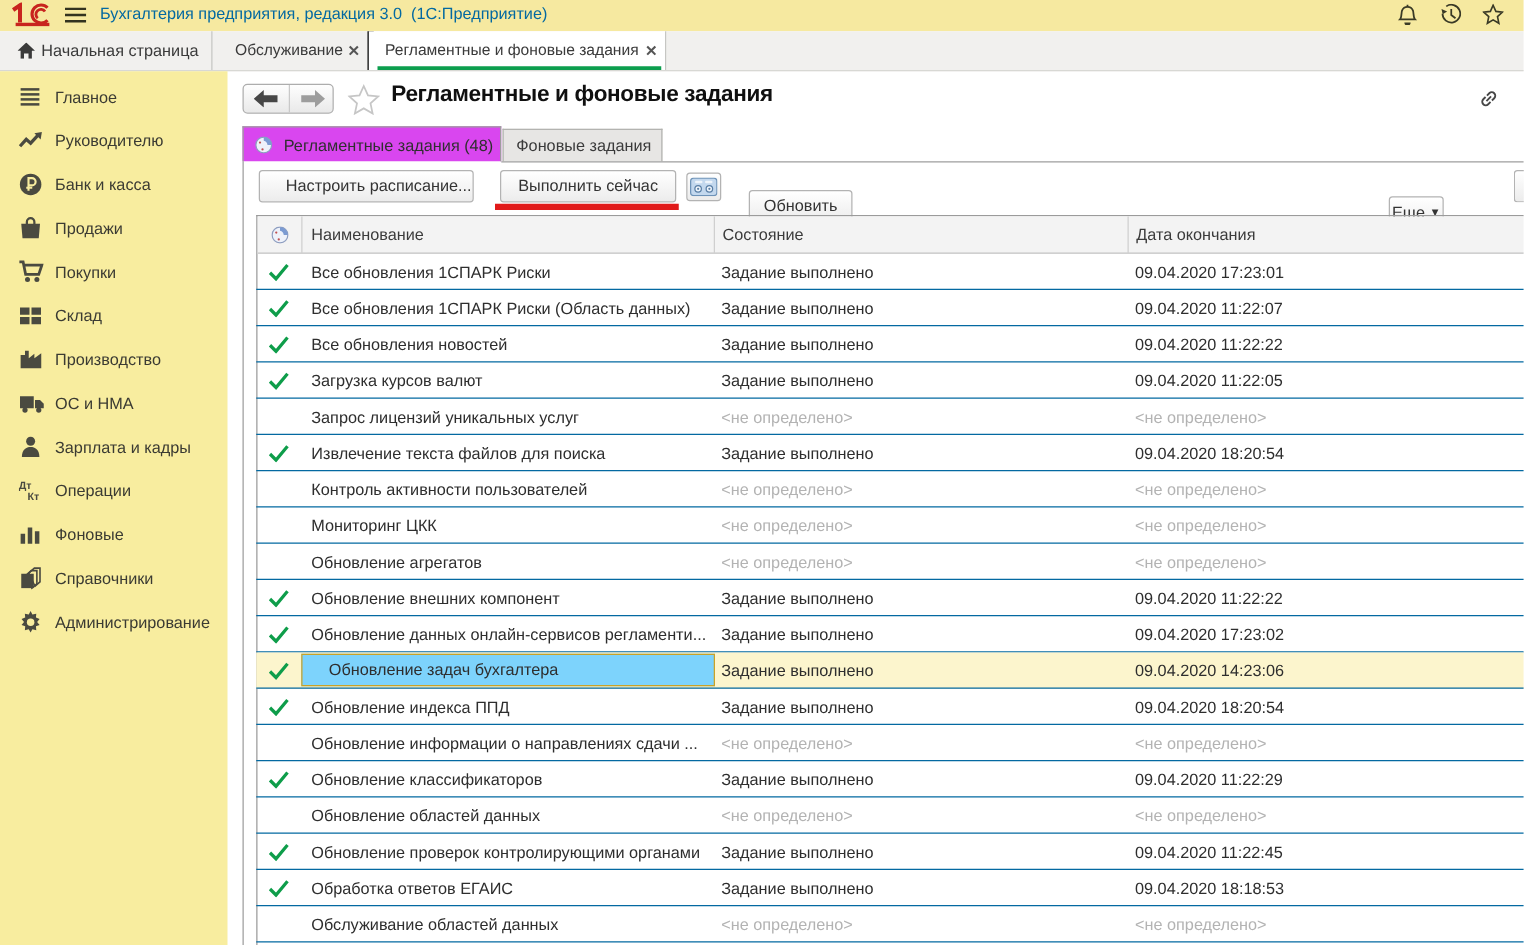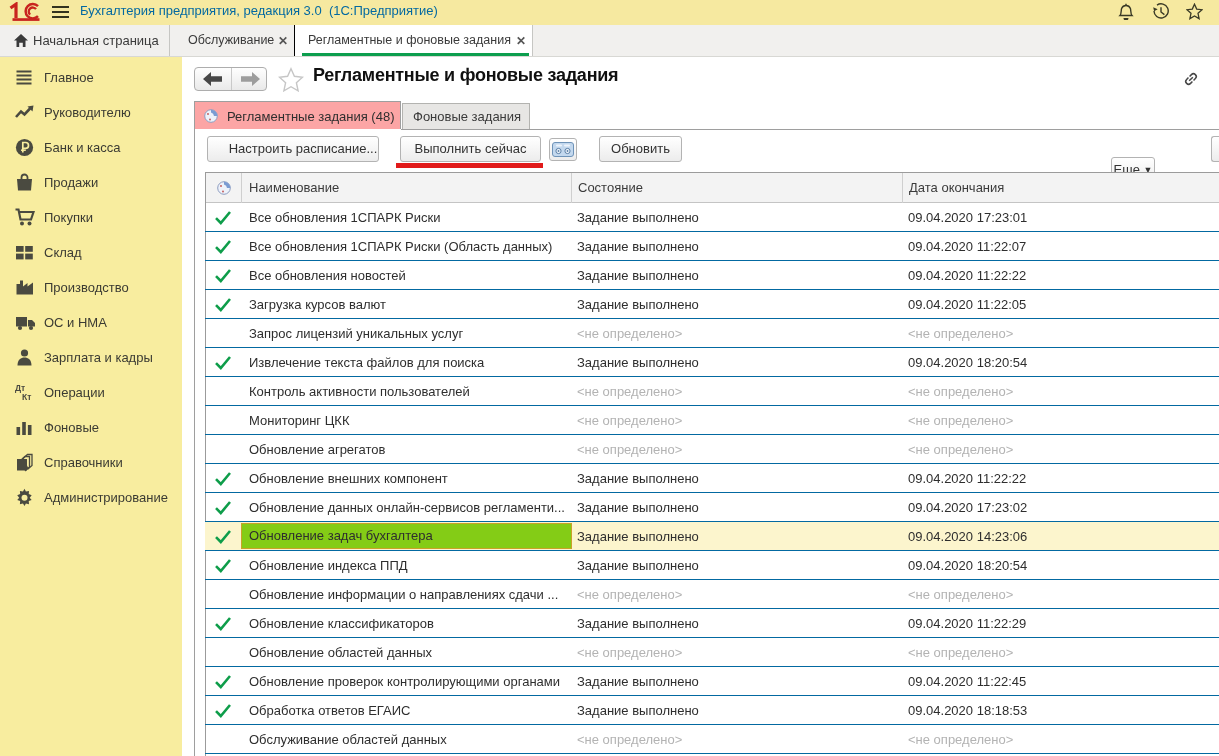--- a/index.html
+++ b/index.html
@@ -21,44 +21,44 @@
 .mi { position:absolute; left:0; width:182px; height:35px; }
 .mi svg { position:absolute; left:15px; top:8px; }
 .mi .t { position:absolute; left:44px; top:10px; font-size:13px; color:#3b3b33;text-align:right; }
 
 #nav-grp { position:absolute; left:194px; top:67px; width:73px; height:24px; border:1px solid #adadad; border-radius:4px; background:linear-gradient(#fefefe,#e9e9e9); }
 #nav-grp .div { position:absolute; left:36px; top:0; width:1px; height:22px; background:#c9c9c9; }
 #star-big { position:absolute; left:278px; top:67px; }
 #pg-title { position:absolute; left:313px; top:65px; font-size:18px; font-weight:bold; color:#101010; letter-spacing:-0.25px; }
 #link-ic { position:absolute; left:1182px; top:70px; }
 
-#itab1 { position:absolute; left:194px; top:101px; width:207px; height:28px; background:#fca5a5; border:1px solid #9e9e9e; border-bottom:none; font-size:13px; color:#2f2f2f; }
+#itab1 { position:absolute; left:194px; top:101px; width:207px; height:28px; background:#d946ef; border:1px solid #9e9e9e; border-bottom:none; font-size:13px; color:#2f2f2f; }
 #itab1 .t { position:absolute; left:32px; top:7px; }
 #itab2 { position:absolute; left:402px; top:103px; width:128px; height:26px; background:#e7e6e4; border:1px solid #b3b3b0; border-bottom:none; font-size:13px; color:#3a3a3a; }
 #itab2 .t { position:absolute; left:10px; top:5px; }
 #panel-top { position:absolute; left:401px; top:129px; width:818px; height:1px; background:#9e9e9e; }
 #panel-left { position:absolute; left:194px; top:129px; width:1px; height:627px; background:#9e9e9e; }
 
 .btn { position:absolute; top:136px; height:26px; border:1px solid #b3b3b3; border-radius:3px; background:linear-gradient(#ffffff,#ececec); font-size:13px; color:#333; text-align:center; line-height:24px; }
 #b1 { left:207px; width:172px;padding-left:20px; }
 #b2 { left:400px; width:141px; }
 #redline { position:absolute; left:396px; top:163px; width:147px; height:4.5px; background:#e11a1a; }
 #bic { left:549px; width:28px; top:138px; height:23px; }
-#b3 { left:599px; width:83px; }
+#b3 { left:599px; width:83px;margin-top:16px; }
 #b4 { left:1111px; width:44px;margin-top:21px; }
 #b5 { left:1211px; width:14px; border-right:none; border-top-right-radius:0; border-bottom-right-radius:0; }
 
 #tbl { position:absolute; left:205px; top:172px; width:1014px; height:584px; border-left:1px solid #9b9b9b; border-top:1px solid #9b9b9b; overflow:hidden; }
 #thead { position:absolute; left:0; top:0; width:1014px; height:30px; background:#f3f3f3; border-bottom:1px solid #c4c4c4; font-size:13px; color:#3b3b3b; }
 #thead .sep { position:absolute; top:0; width:1px; height:30px; background:#cfcfcf; }
 .row { position:absolute; left:205px; width:1014px; height:29px; border-bottom:1px solid #0369a1; font-size:13px; }
 .row.sel { background:#fcf5cd; }
 .ck { position:absolute; left:9px; top:7px; }
 .name { position:absolute; left:44px; top:7px; color:#2e2e2e; }
-.namecell { position:absolute; left:36px; top:1px; width:331px; height:26px; background:#84cc16; border:1px solid #c9a227; color:#2e2e2e; line-height:24px; padding-left:7px; }
+.namecell { position:absolute; left:36px; top:1px; width:331px; height:26px; background:#7dd3fc; border:1px solid #c9a227; color:#2e2e2e; line-height:24px; padding-left:21px; }
 .st { position:absolute; left:372px; top:7px; color:#2e2e2e; }
 .dt { position:absolute; left:703px; top:7px; color:#2e2e2e; }
 .nd { color:#b3b3b3; }
 </style></head>
 <body>
 <div id="topbar">
   <svg class="abs" style="left:8px;top:2px" width="38" height="22" viewBox="0 0 38 22">
     <path d="M2.5 6 L8 2.2 L8 16" fill="none" stroke="#c8241e" stroke-width="3.2"></path>
     <path d="M30 4.2 A7.2 7.2 0 1 0 30 14.2" fill="none" stroke="#c8241e" stroke-width="2.5"></path>
     <path d="M28 7.2 A4 4 0 1 0 22.2 12.6" fill="none" stroke="#c8241e" stroke-width="2.3"></path>

